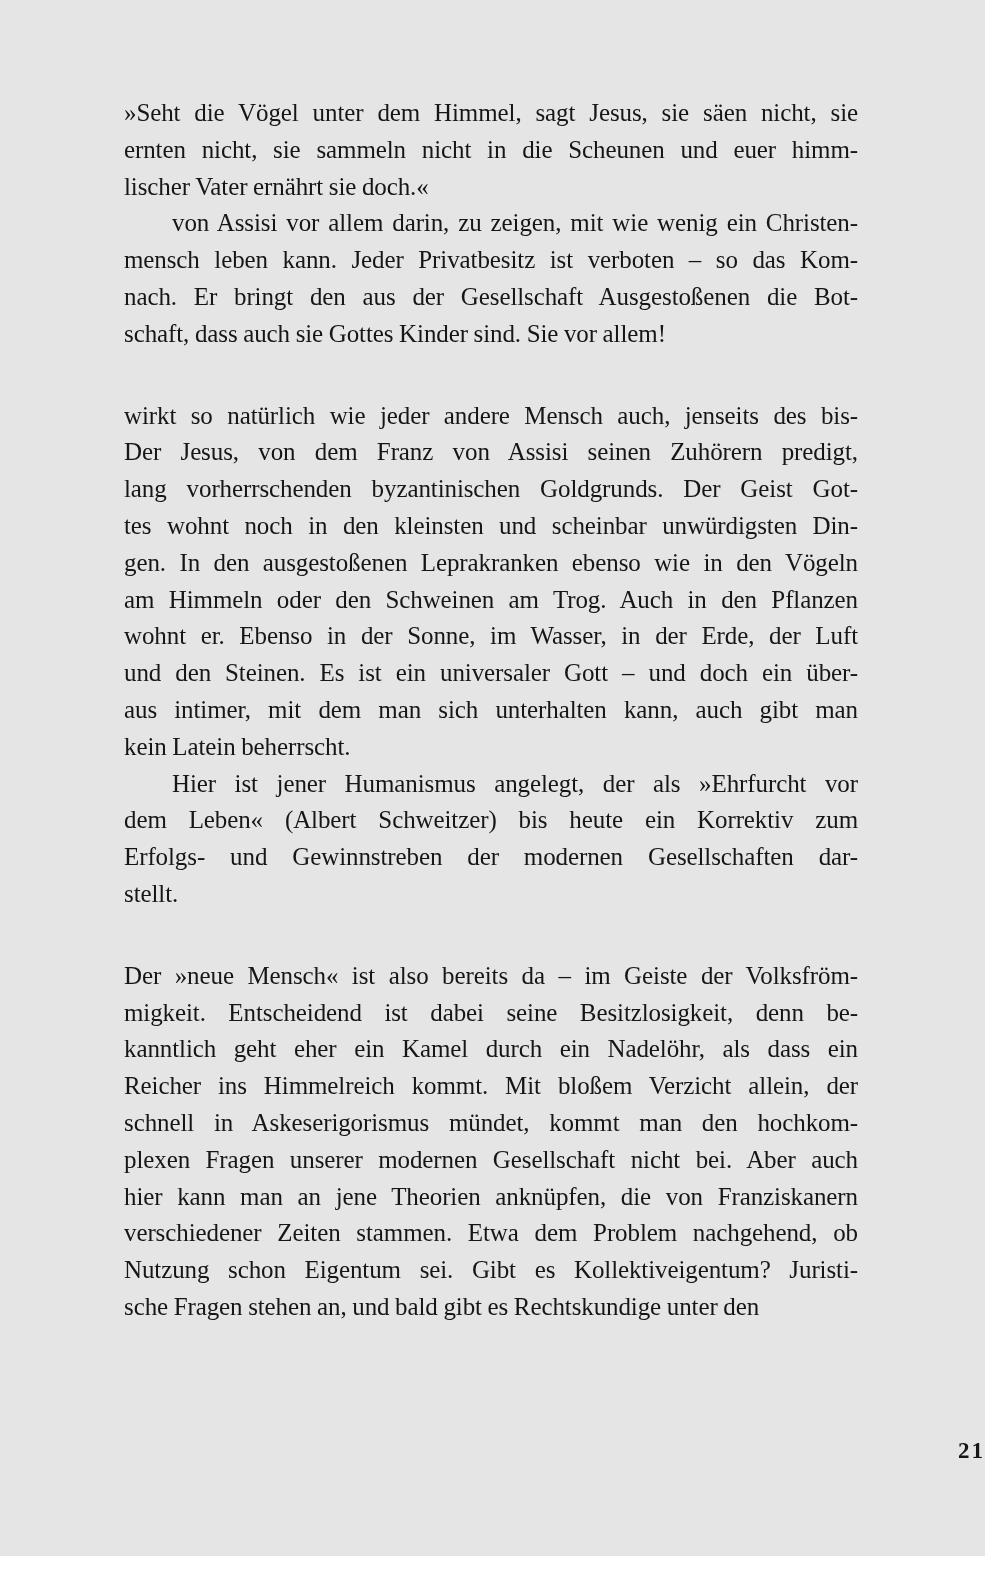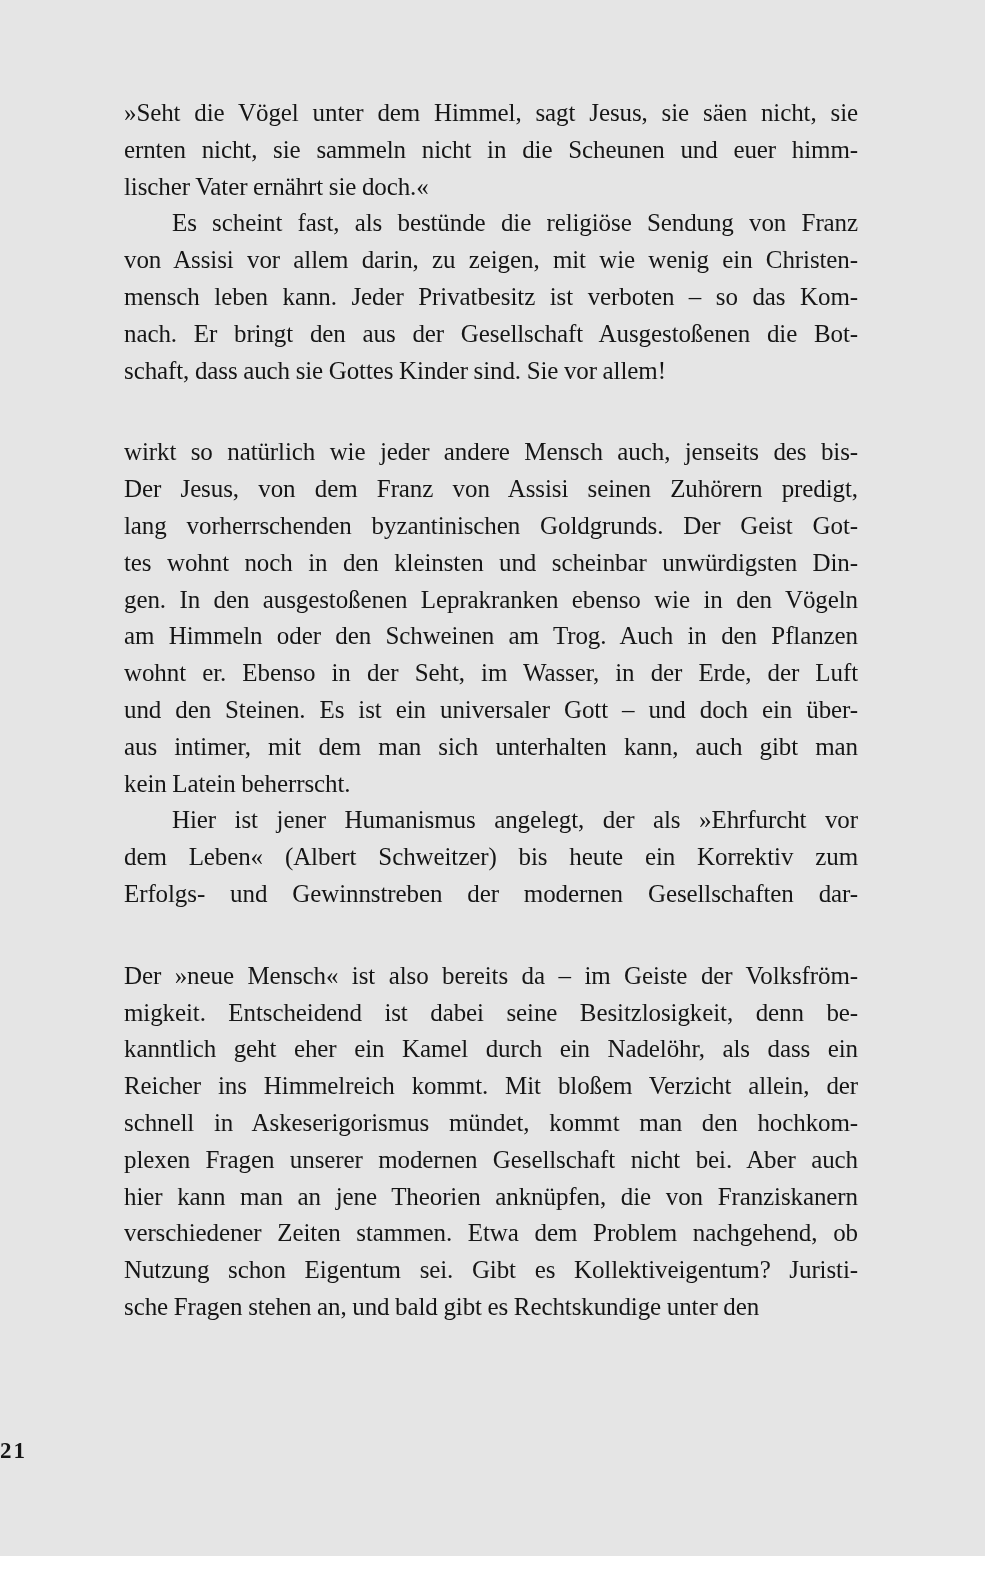--- a/index.html
+++ b/index.html
@@ -43,60 +43,60 @@
     white-space: nowrap;
   }
   .line.last-line {
     text-align-last: left;
   }
   .folio {
     position: absolute;
     top: 1438px;
     left: 0;
     width: 985px;
-    text-align: left;
+    text-align: right;
     font-size: 23px;
     font-weight: bold;
     letter-spacing: 2px;
     color: #161616;
   }
 </style>
 </head>
 <body>
 
 <div class="page">
   <div class="text-block">
       <div class="para">
         <div class="line">»Seht die Vögel unter dem Himmel, sagt Jesus, sie säen nicht, sie</div>
         <div class="line">ernten nicht, sie sammeln nicht in die Scheunen und euer himm-</div>
         <div class="line last-line">lischer Vater ernährt sie doch.«</div>
       </div>
       <div class="para indented">
-        <div class="line">Es scheint fast, als bestünde die religiöse Sendung von Franz</div>
         <div class="line">von Assisi vor allem darin, zu zeigen, mit wie wenig ein Christen-</div>
         <div class="line">mensch leben kann. Jeder Privatbesitz ist verboten – so das Kom-</div>
         <div class="line">nach. Er bringt den aus der Gesellschaft Ausgestoßenen die Bot-</div>
         <div class="line last-line">schaft, dass auch sie Gottes Kinder sind. Sie vor allem!</div>
       </div>
       <div class="para gap-before">
         <div class="line">wirkt so natürlich wie jeder andere Mensch auch, jenseits des bis-</div>
         <div class="line">Der Jesus, von dem Franz von Assisi seinen Zuhörern predigt,</div>
         <div class="line">lang vorherrschenden byzantinischen Goldgrunds. Der Geist Got-</div>
         <div class="line">tes wohnt noch in den kleinsten und scheinbar unwürdigsten Din-</div>
         <div class="line">gen. In den ausgestoßenen Leprakranken ebenso wie in den Vögeln</div>
         <div class="line">am Himmeln oder den Schweinen am Trog. Auch in den Pflanzen</div>
-        <div class="line">wohnt er. Ebenso in der Seht, im Wasser, in der Erde, der Luft</div>
+        <div class="line">wohnt er. Ebenso in der Sonne, im Wasser, in der Erde, der Luft</div>
         <div class="line">und den Steinen. Es ist ein universaler Gott – und doch ein über-</div>
         <div class="line">aus intimer, mit dem man sich unterhalten kann, auch gibt man</div>
         <div class="line last-line">kein Latein beherrscht.</div>
       </div>
       <div class="para indented">
         <div class="line">Hier ist jener Humanismus angelegt, der als »Ehrfurcht vor</div>
         <div class="line">dem Leben« (Albert Schweitzer) bis heute ein Korrektiv zum</div>
         <div class="line">Erfolgs- und Gewinnstreben der modernen Gesellschaften dar-</div>
+        <div class="line last-line">stellt.</div>
       </div>
       <div class="para gap-before">
         <div class="line">Der »neue Mensch« ist also bereits da – im Geiste der Volksfröm-</div>
         <div class="line">migkeit. Entscheidend ist dabei seine Besitzlosigkeit, denn be-</div>
         <div class="line">kanntlich geht eher ein Kamel durch ein Nadelöhr, als dass ein</div>
         <div class="line">Reicher ins Himmelreich kommt. Mit bloßem Verzicht allein, der</div>
         <div class="line">schnell in Askeserigorismus mündet, kommt man den hochkom-</div>
         <div class="line">plexen Fragen unserer modernen Gesellschaft nicht bei. Aber auch</div>
         <div class="line">hier kann man an jene Theorien anknüpfen, die von Franziskanern</div>
         <div class="line">verschiedener Zeiten stammen. Etwa dem Problem nachgehend, ob</div>

